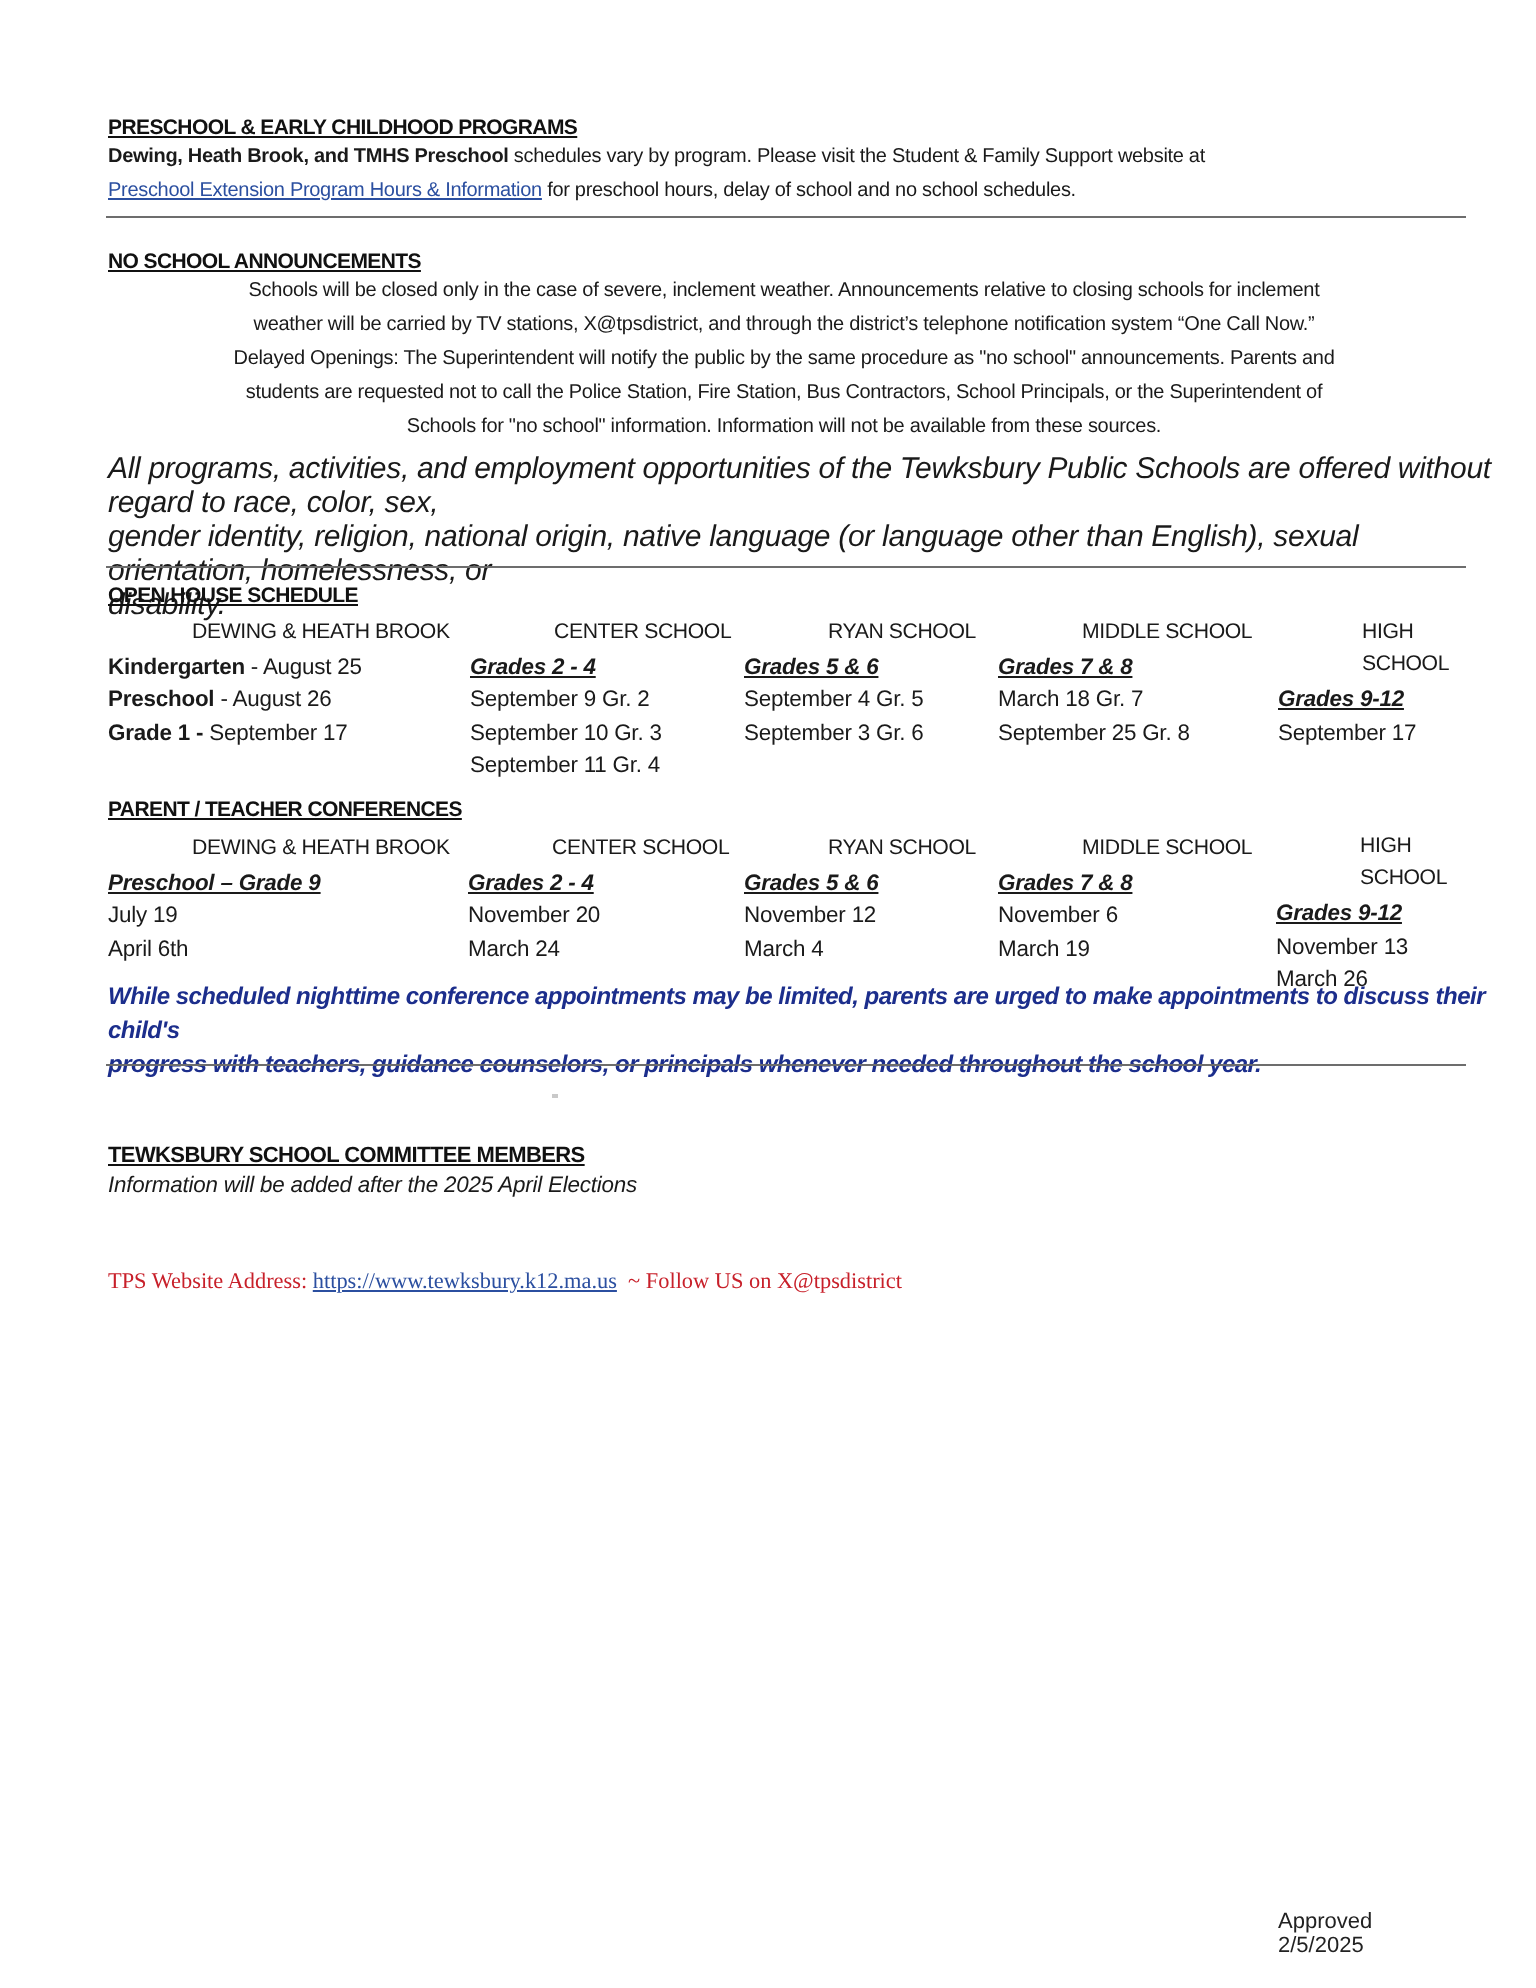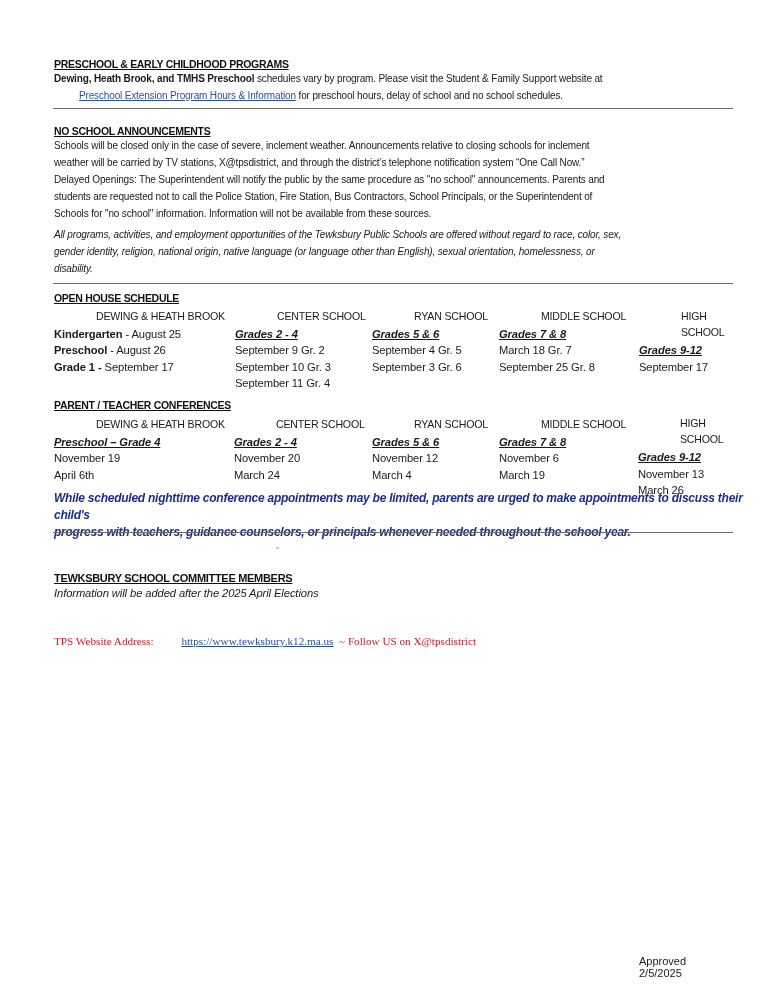--- a/index.html
+++ b/index.html
@@ -9,21 +9,21 @@
   }
   .page { position: absolute; left: 0; top: 0; width: 664px; height: 994px; }
   .abs { position: absolute; }
   .heading {
     font-size: 10.5px; font-weight: bold; text-decoration: underline;
     letter-spacing: -0.3px; color: #111;
   }
   .para { font-size: 10px; line-height: 16.5px; letter-spacing: -0.15px; }
   .rule { position: absolute; left: 53px; width: 680px; height: 0; border-top: 1.3px solid #6d6d6d; }
   .bold { font-weight: bold; }
-  .link { color: #2b4fa0; text-decoration: underline; margin-left: 25px; }
+  .link { color: #2b4fa0; text-decoration: underline; }
   .italic { font-style: italic; }
   .col { position: absolute; font-size: 11.2px; line-height: 16.2px; letter-spacing: -0.1px; }
   .col .school { font-size: 10.6px; letter-spacing: -0.2px; margin-bottom: 2px; display: block; padding-left: 42px; }
   .col .grade { font-weight: bold; font-style: italic; text-decoration: underline; display: block; }
   .col .line { display: block; white-space: nowrap; }
   .blue-note { color: #1c2e8c; font-weight: bold; font-style: italic; font-size: 12px; line-height: 17px; letter-spacing: -0.25px; }
   .red { color: #c8202a; }
   .speck { position: absolute; left: 276px; top: 547px; width: 3px; height: 2px; background: #c9c9c9; }
 </style>
 </head>
@@ -32,29 +32,29 @@
 <div class="page">
 
   <div class="abs heading" style="left:54px; top:58px;">PRESCHOOL &amp; EARLY CHILDHOOD PROGRAMS</div>
   <div class="abs para" style="left:54px; top:71px; width:690px;">
     <span class="bold">Dewing, Heath Brook, and TMHS Preschool</span><span> schedules vary by program. Please visit the Student &amp; Family Support website at</span><br>
     <a class="link">Preschool Extension Program Hours &amp; Information</a><span> for preschool hours, delay of school and no school schedules.</span>
   </div>
   <div class="rule" style="top:108px;"></div>
 
   <div class="abs heading" style="left:54px; top:125px;">NO SCHOOL ANNOUNCEMENTS</div>
-  <div class="abs para" style="left:54px; top:137px; width:700px; line-height:17px;">
+  <div class="abs para" style="left:42px; top:137px; width:700px; line-height:17px;text-align:center;">
     <div>Schools will be closed only in the case of severe, inclement weather. Announcements relative to closing schools for inclement</div>
     <div>weather will be carried by TV stations, X@tpsdistrict, and through the district’s telephone notification system “One Call Now.”</div>
     <div>Delayed Openings: The Superintendent will notify the public by the same procedure as "no school" announcements. Parents and</div>
     <div>students are requested not to call the Police Station, Fire Station, Bus Contractors, School Principals, or the Superintendent of</div>
     <div>Schools for "no school" information.  Information will not be available from these sources.</div>
   </div>
 
-  <div class="abs para italic" style="left:54px; top:226px; width:700px; line-height:17px; font-size:10px;">
+  <div class="abs para italic" style="left:54px; top:226px; width:700px; line-height:17px; font-size:15px;">
     <div>All programs, activities, and employment opportunities of the Tewksbury Public Schools are offered without regard to race, color, sex,</div>
     <div>gender identity, religion, national origin, native language (or language other than English), sexual orientation, homelessness, or</div>
     <div>disability.</div>
   </div>
   <div class="rule" style="top:283px;"></div>
 
   <div class="abs heading" style="left:54px; top:292px;">OPEN HOUSE SCHEDULE</div>
 
   <div class="col" style="left:54px; top:308px;">
     <span class="school">DEWING &amp; HEATH BROOK</span>
@@ -88,22 +88,22 @@
   <div class="col" style="left:639px; top:308px;">
     <span class="school">HIGH SCHOOL</span>
     <span class="grade">Grades 9-12</span>
     <span class="line">September 17</span>
   </div>
 
   <div class="abs heading" style="left:54px; top:399px;">PARENT / TEACHER CONFERENCES</div>
 
   <div class="col" style="left:54px; top:416px;">
     <span class="school">DEWING &amp; HEATH BROOK</span>
-    <span class="grade">Preschool – Grade 4</span>
-    <span class="line">November 19</span>
+    <span class="grade">Preschool – Grade 9</span>
+    <span class="line">July 19</span>
     <span class="line">April 6th</span>
   </div>
 
   <div class="col" style="left:234px; top:416px;">
     <span class="school">CENTER SCHOOL</span>
     <span class="grade">Grades 2 - 4</span>
     <span class="line">November 20</span>
     <span class="line">March 24</span>
   </div>
 

